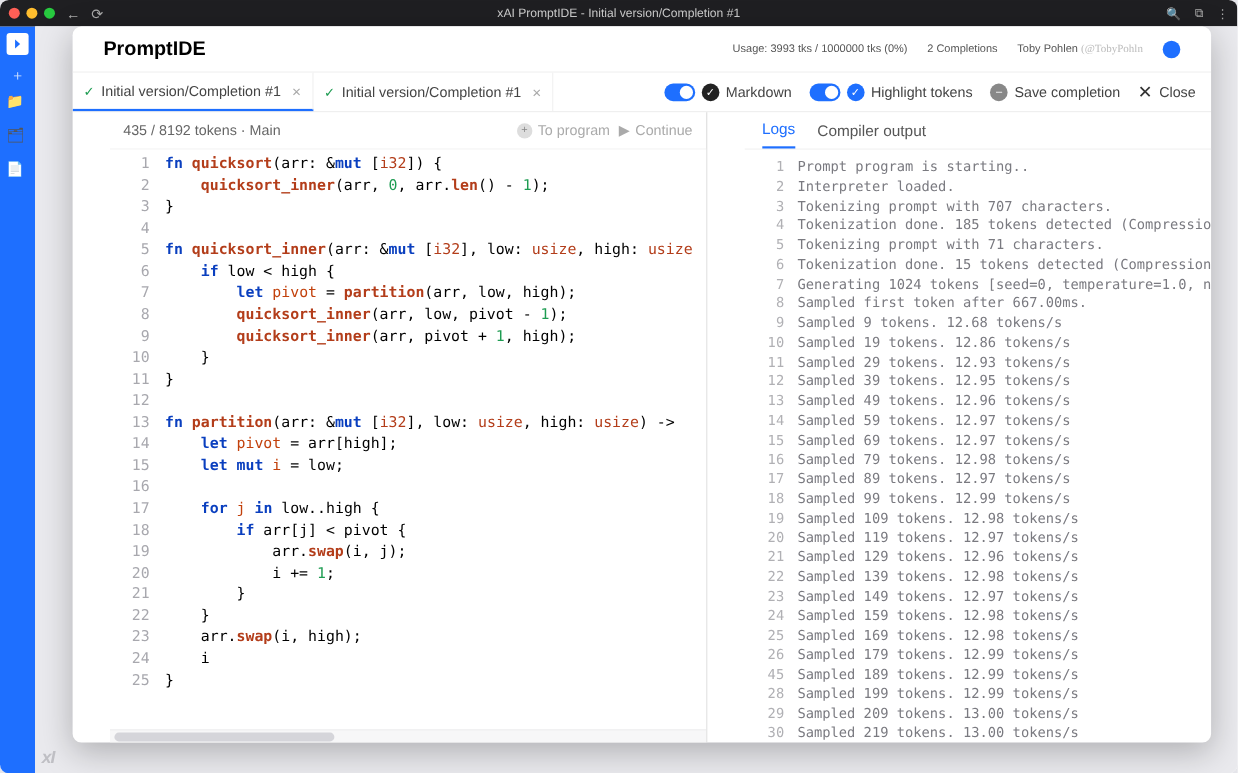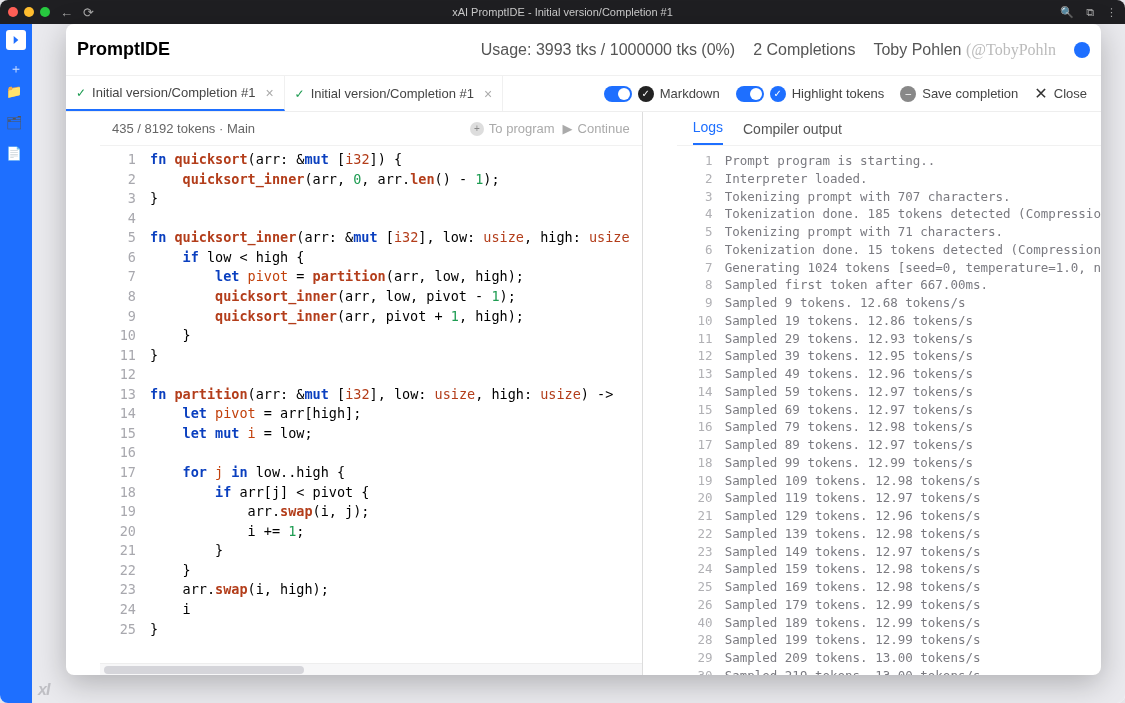--- a/index.html
+++ b/index.html
@@ -29,23 +29,23 @@
 
   
   .modal-wrap { flex:1; position:relative; background:#f4f4f6; }
   .backdrop { position:absolute; inset:0; background:rgba(230,230,235,0.7); }
   .modal {
     position:absolute; left:34px; right:24px; top:0; bottom:28px;
     background:#fff; border-radius:8px; box-shadow:0 8px 30px rgba(0,0,0,0.25);
     display:flex; flex-direction:column; overflow:hidden;
   }
   
-  .topbar { height:52px; display:flex; align-items:center; padding:0 11px; border-bottom:1px solid #f0f0f0; }
+  .topbar { height:42px; display:flex; align-items:center; padding:0 28px; border-bottom:1px solid #f0f0f0; }
   .app-title { font-weight:700; font-size:18px; }
-  .topbar-right { margin-left:auto; display:flex; align-items:center; gap:18px; font-size:16px; color:#555; }
+  .topbar-right { margin-left:auto; display:flex; align-items:center; gap:18px; font-size:10px; color:#555; }
   .badge-circle { width:16px; height:16px; border-radius:50%; background:#1e6fff; display:inline-block; }
 
   
   .tabrow { height:36px; display:flex; align-items:stretch; border-bottom:1px solid #eee; font-size:13px; }
   .tab { display:flex; align-items:center; gap:6px; padding:0 10px; color:#444; border-right:1px solid #f0f0f0; position:relative; }
   .tab.active { border-bottom:2px solid #1e6fff; }
   .tab .check { color:#1e9c52; font-size:12px; }
   .tab .close { color:#aaa; font-size:14px; margin-left:4px; }
   .tabrow-right { margin-left:auto; display:flex; align-items:center; gap:16px; padding-right:14px; font-size:13px; color:#444;}
   .switch { width:28px; height:16px; border-radius:8px; background:#1e6fff; position:relative; display:inline-block; vertical-align:middle; }
@@ -255,21 +255,21 @@
                 <div class="log-row"><div class="log-gutter">17</div><div class="log-cell">Sampled 89 tokens. 12.97 tokens/s</div></div>
                 <div class="log-row"><div class="log-gutter">18</div><div class="log-cell">Sampled 99 tokens. 12.99 tokens/s</div></div>
                 <div class="log-row"><div class="log-gutter">19</div><div class="log-cell">Sampled 109 tokens. 12.98 tokens/s</div></div>
                 <div class="log-row"><div class="log-gutter">20</div><div class="log-cell">Sampled 119 tokens. 12.97 tokens/s</div></div>
                 <div class="log-row"><div class="log-gutter">21</div><div class="log-cell">Sampled 129 tokens. 12.96 tokens/s</div></div>
                 <div class="log-row"><div class="log-gutter">22</div><div class="log-cell">Sampled 139 tokens. 12.98 tokens/s</div></div>
                 <div class="log-row"><div class="log-gutter">23</div><div class="log-cell">Sampled 149 tokens. 12.97 tokens/s</div></div>
                 <div class="log-row"><div class="log-gutter">24</div><div class="log-cell">Sampled 159 tokens. 12.98 tokens/s</div></div>
                 <div class="log-row"><div class="log-gutter">25</div><div class="log-cell">Sampled 169 tokens. 12.98 tokens/s</div></div>
                 <div class="log-row"><div class="log-gutter">26</div><div class="log-cell">Sampled 179 tokens. 12.99 tokens/s</div></div>
-                <div class="log-row"><div class="log-gutter">40</div><div class="log-cell">Sampled 189 tokens. 12.99 tokens/s</div></div>
+                <div class="log-row"><div class="log-gutter">45</div><div class="log-cell">Sampled 189 tokens. 12.99 tokens/s</div></div>
                 <div class="log-row"><div class="log-gutter">28</div><div class="log-cell">Sampled 199 tokens. 12.99 tokens/s</div></div>
                 <div class="log-row"><div class="log-gutter">29</div><div class="log-cell">Sampled 209 tokens. 13.00 tokens/s</div></div>
                 <div class="log-row"><div class="log-gutter">30</div><div class="log-cell">Sampled 219 tokens. 13.00 tokens/s</div></div>
                 <div class="log-row"><div class="log-gutter">31</div><div class="log-cell">Sampled 229 tokens. 13.00 tokens/s</div></div>
               </div>
           </div>
         </div>
       </div>
 
       <div class="xai-badge">xI</div>

